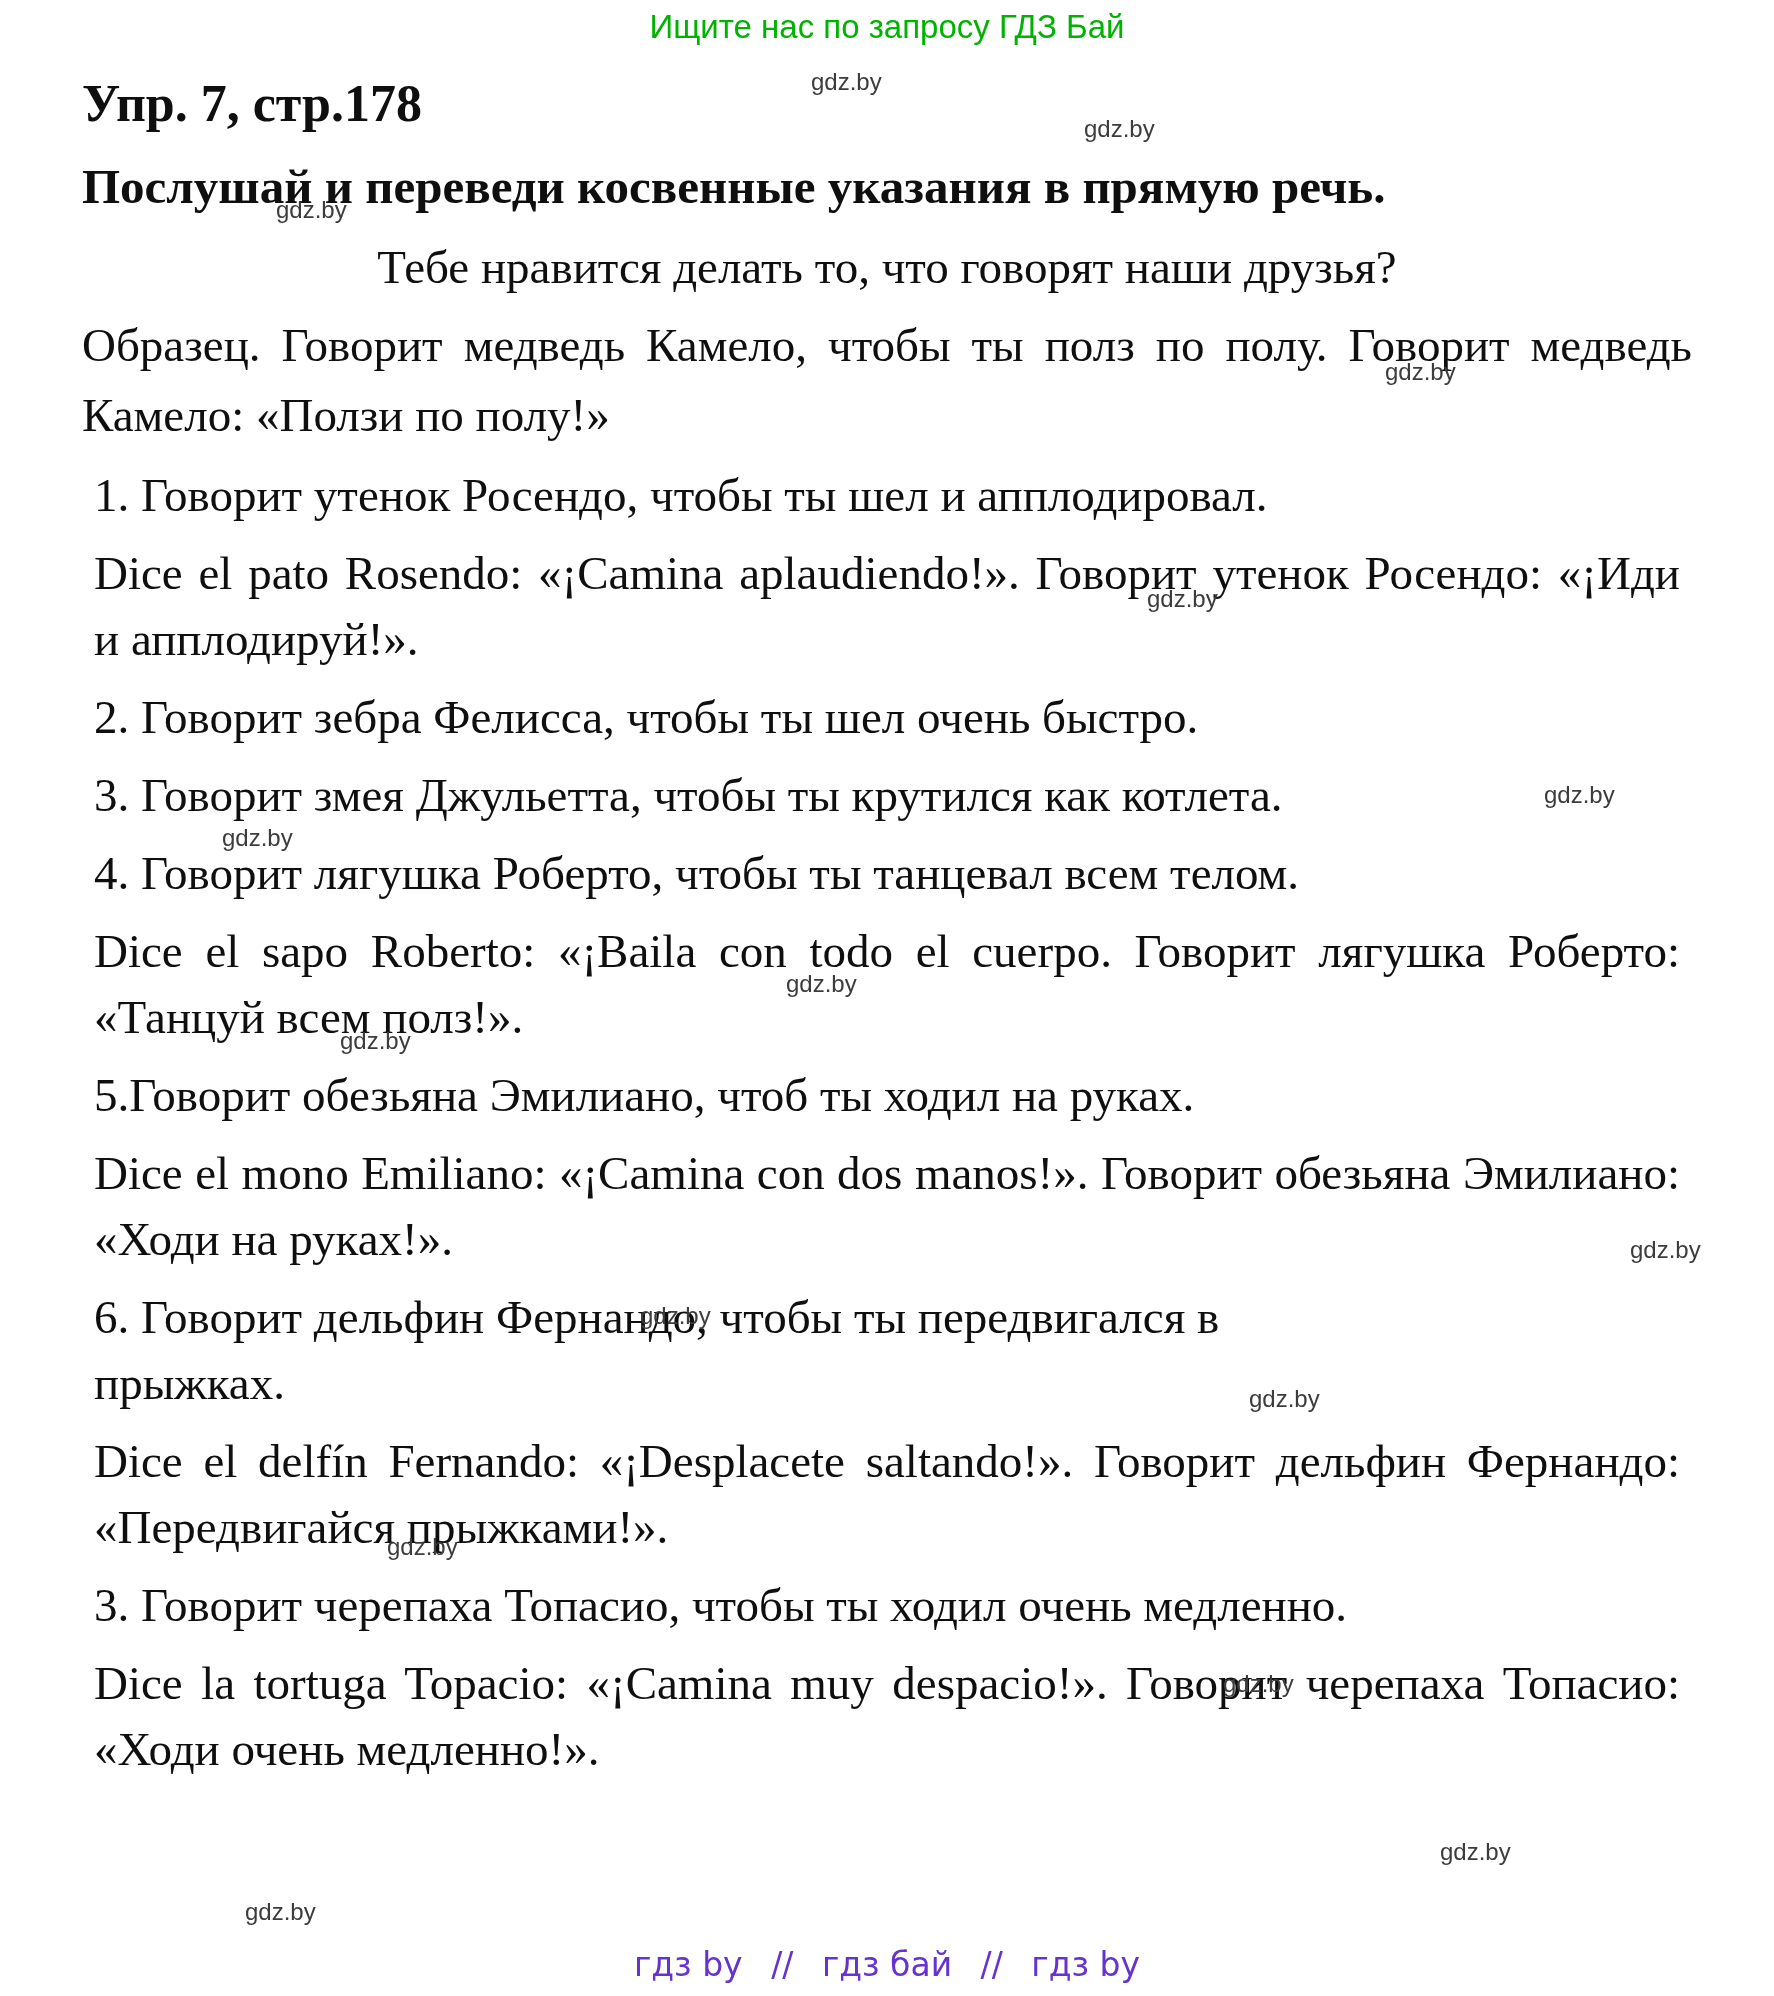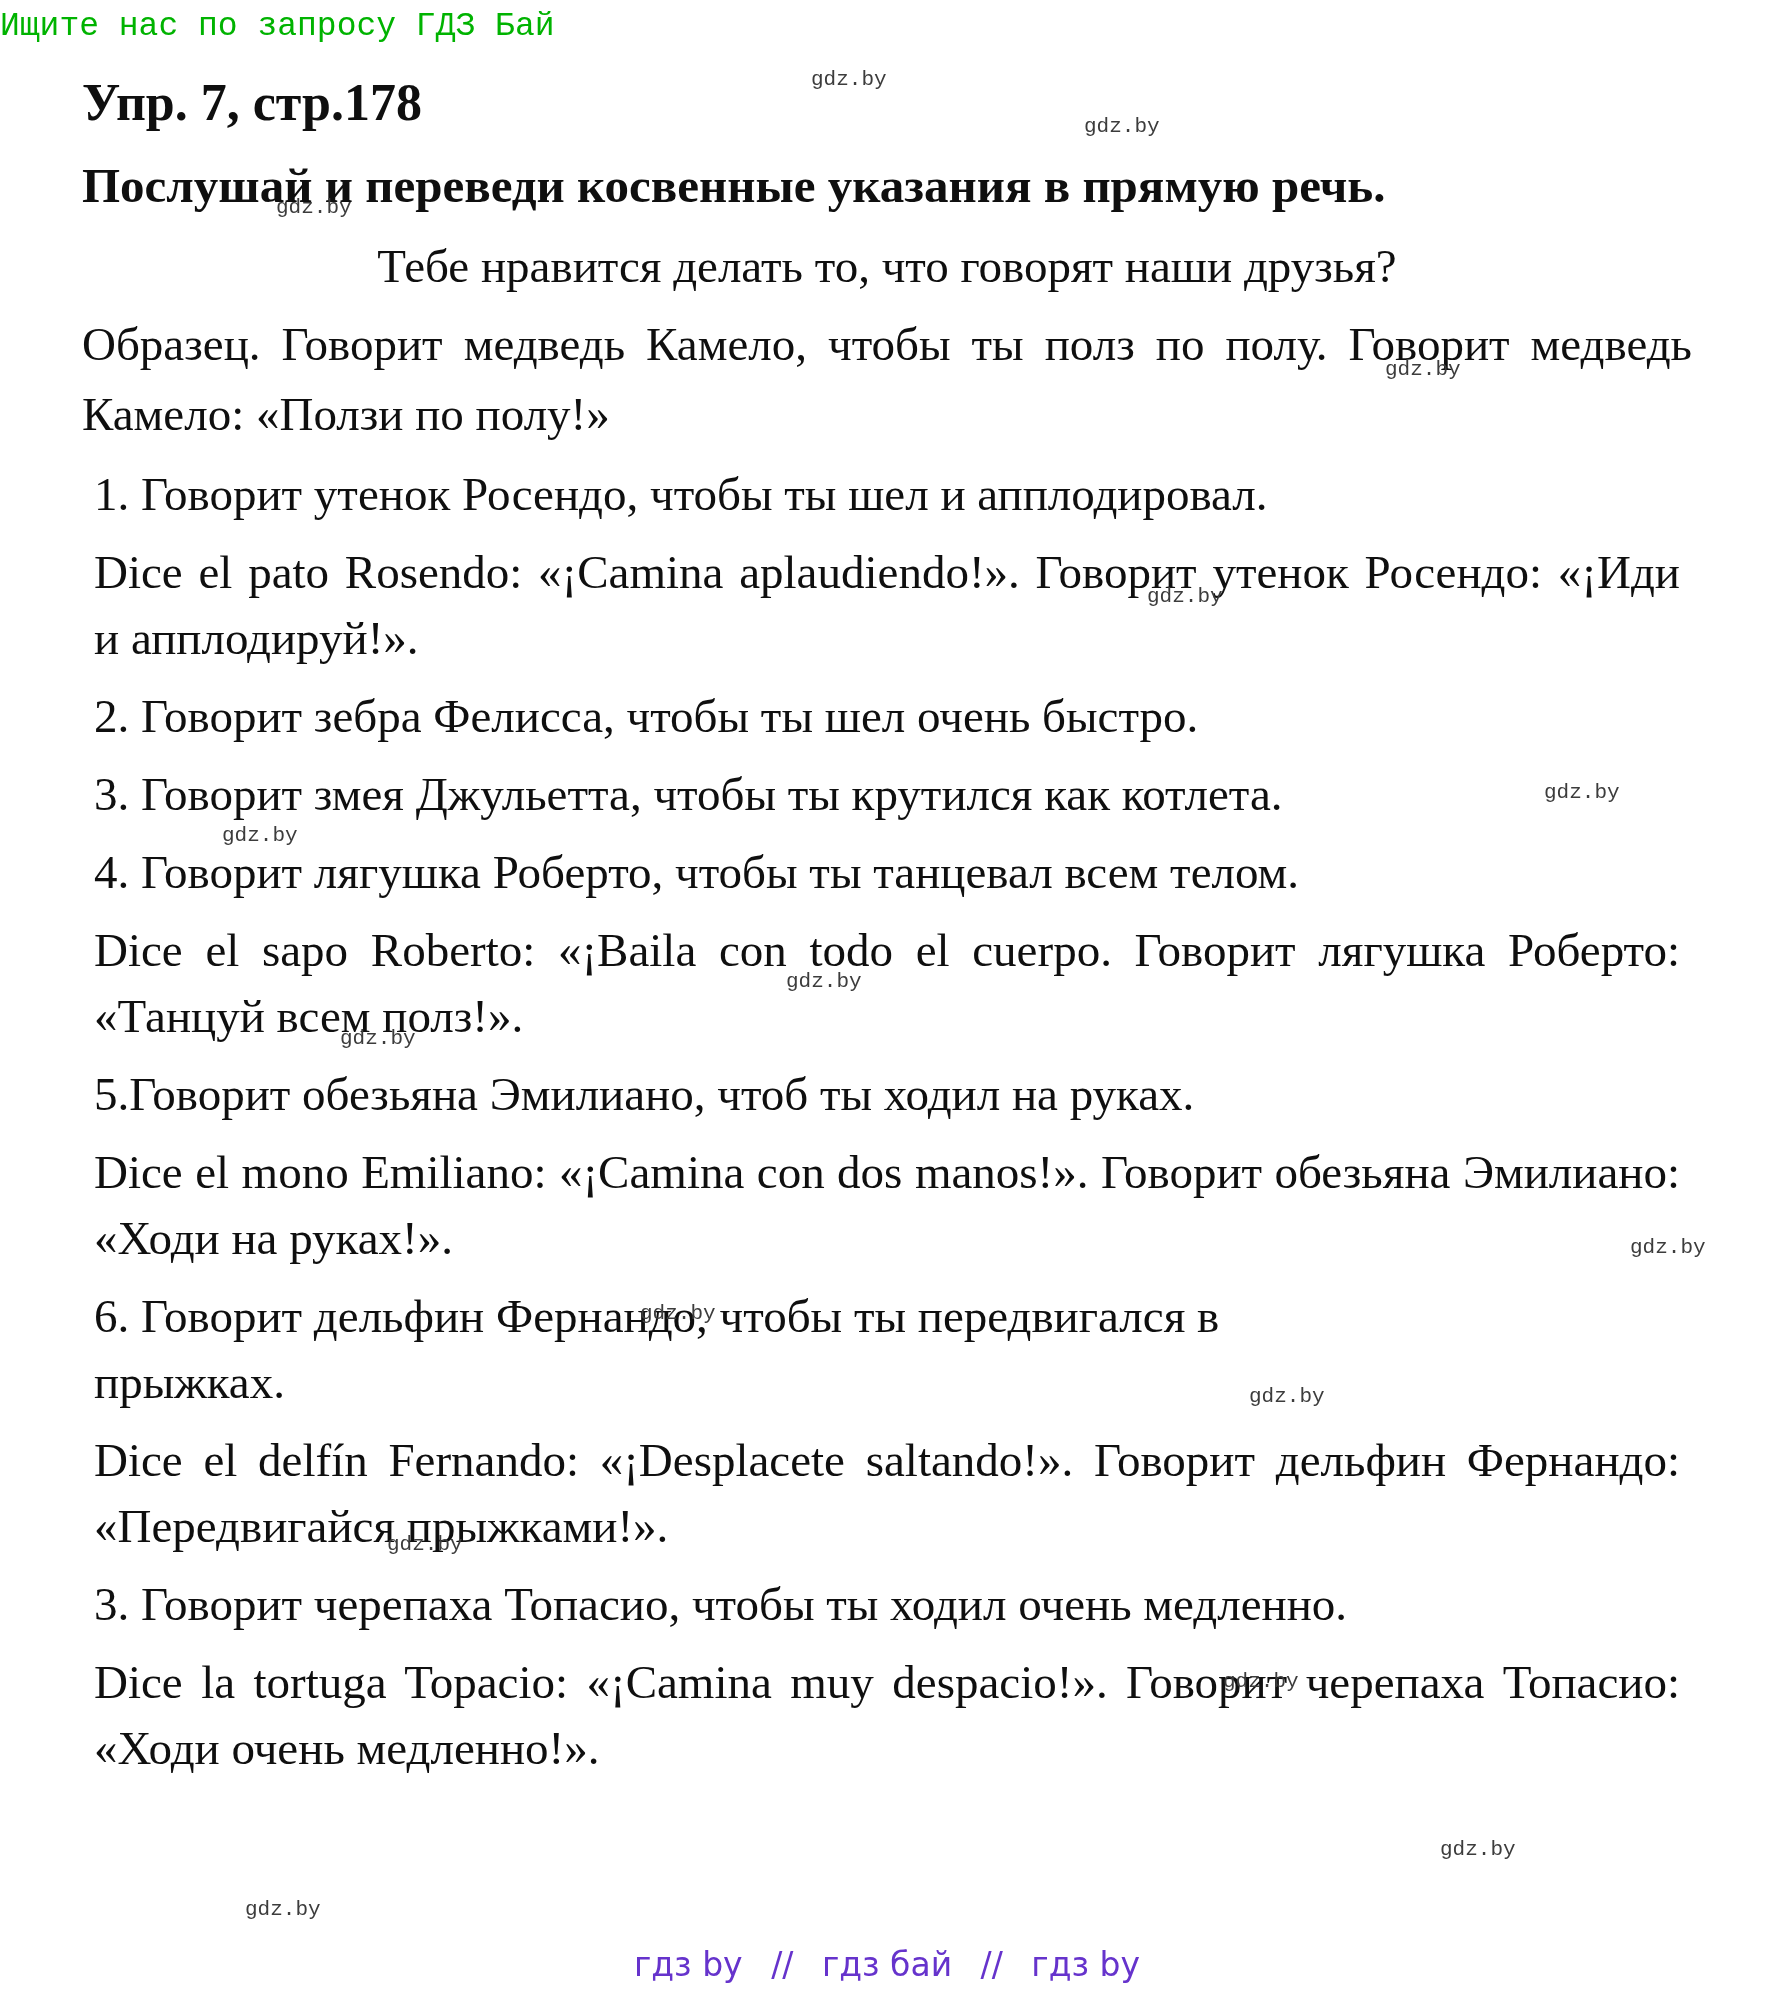--- a/index.html
+++ b/index.html
@@ -8,22 +8,22 @@
     position:relative;
     width:1774px; height:1996px;
     background:#ffffff;
     font-family:"Liberation Serif","DejaVu Serif",serif;
     color:#0f0f0f;
     overflow:hidden;
   }
   .promo {
     margin-top:8px;
     width:100%;
-    text-align:left;
-    font-family:Liberation Mono, monospace;
+    text-align:center;
+    font-family:Liberation Sans, sans-serif;
     font-size:33px;
     color:#00b300;
   }
   .content { padding:0 82px; }
   .title {
     margin-top:24px;
     font-size:52px;
     font-weight:bold;
     line-height:68px;
   }
@@ -47,22 +47,22 @@
   }
   p.item {
     font-size:47px;
     line-height:66px;
     text-align:justify;
     margin:12px;
   }
   p.preline { white-space:pre-line; }
   .wm {
     position:absolute;
-    font-family:Liberation Mono, monospace;
-    font-size:21px;
+    font-family:Liberation Sans, sans-serif;
+    font-size:24px;
     color:#3c3c3c;
     white-space:nowrap;
   }
   .footer {
     position:absolute;
     left:0; bottom:12px;
     width:100%;
     text-align:center;
     font-family:"DejaVu Sans","Liberation Sans",sans-serif;
     font-size:33px;

